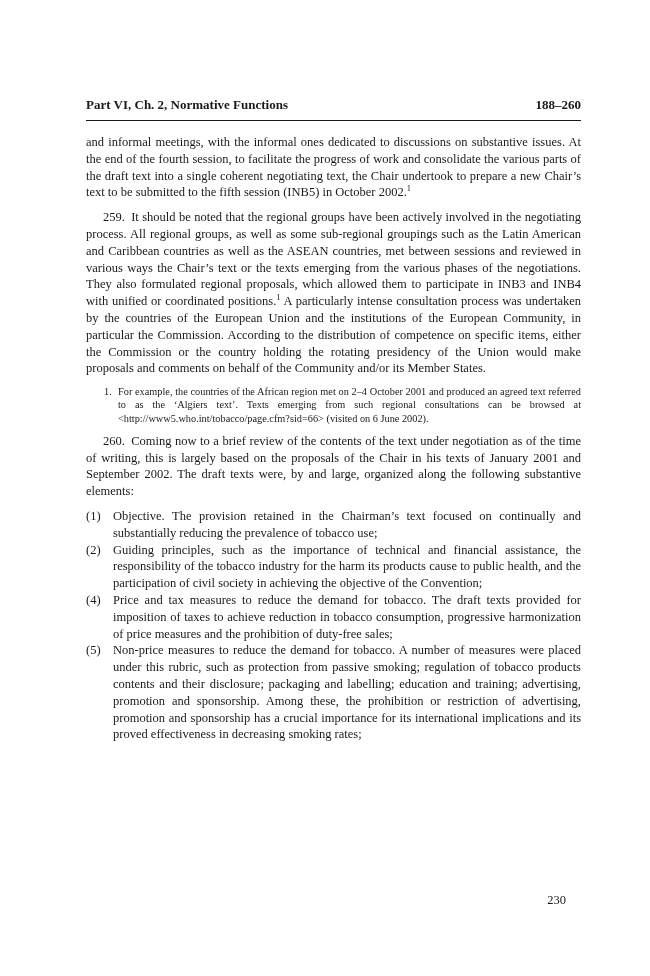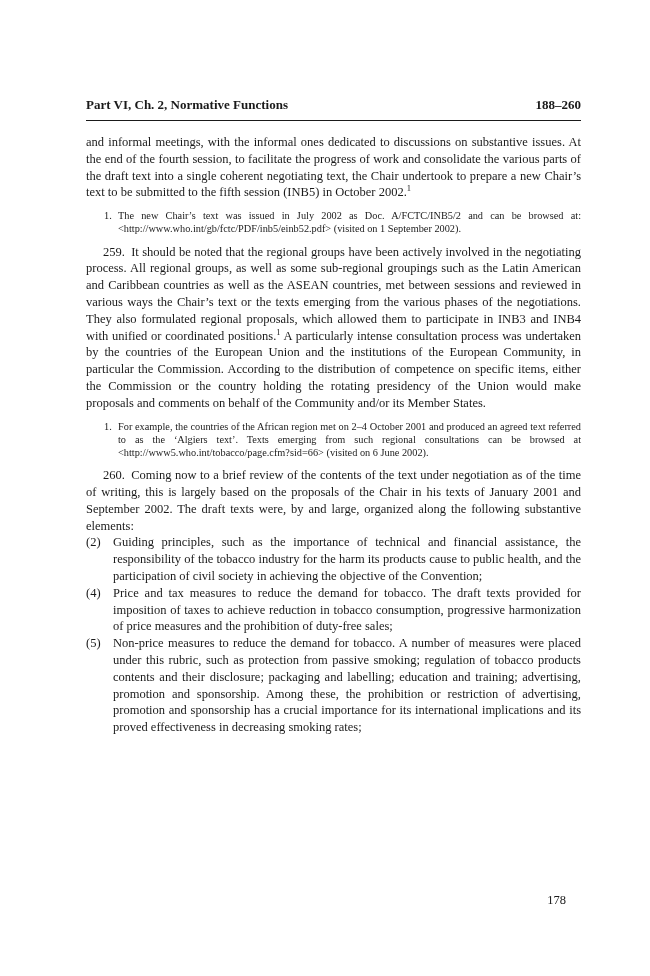--- a/index.html
+++ b/index.html
@@ -64,23 +64,23 @@
 <body>
 
 <div class="page">
   <div class="content">
     <div class="header">
       <span>Part VI, Ch. 2, Normative Functions</span>
       <span>188–260</span>
     </div>
     <div class="body-text">
         <p class="para">and informal meetings, with the informal ones dedicated to discussions on substantive issues. At the end of the fourth session, to facilitate the progress of work and consolidate the various parts of the draft text into a single coherent negotiating text, the Chair undertook to prepare a new Chair’s text to be submitted to the fifth session (INB5) in October 2002.<sup class="fn-mark">1</sup></p>
-        <div class="footnote"><span class="fn-label">1.</span>The new Chair’s text was issued in July 2002 as Doc. A/FCTC/INB5/2 and can be browsed at: &lt;http://www.who.int/gb/fctc/PDF/inb5/einb52.pdf&gt; (visited on 1 September 2002).</div>
         <p class="para indent">259. It should be noted that the regional groups have been actively involved in the negotiating process. All regional groups, as well as some sub-regional groupings such as the Latin American and Caribbean countries as well as the ASEAN countries, met between sessions and reviewed in various ways the Chair’s text or the texts emerging from the various phases of the negotiations. They also formulated regional proposals, which allowed them to participate in INB3 and INB4 with unified or coordinated positions.<sup class="fn-mark">1</sup> A particularly intense consultation process was undertaken by the countries of the European Union and the institutions of the European Community, in particular the Commission. According to the distribution of competence on specific items, either the Commission or the country holding the rotating presidency of the Union would make proposals and comments on behalf of the Community and/or its Member States.</p>
         <div class="footnote"><span class="fn-label">1.</span>For example, the countries of the African region met on 2–4 October 2001 and produced an agreed text referred to as the ‘Algiers text’. Texts emerging from such regional consultations can be browsed at &lt;http://www5.who.int/tobacco/page.cfm?sid=66&gt; (visited on 6 June 2002).</div>
         <p class="para indent">260. Coming now to a brief review of the contents of the text under negotiation as of the time of writing, this is largely based on the proposals of the Chair in his texts of January 2001 and September 2002. The draft texts were, by and large, organized along the following substantive elements:</p>
+        <div class="list-item gap"><span class="li-label">(1)</span>Objective. The provision retained in the Chairman’s text focused on continually and substantially reducing the prevalence of tobacco use;</div>
         <div class="list-item"><span class="li-label">(2)</span>Guiding principles, such as the importance of technical and financial assistance, the responsibility of the tobacco industry for the harm its products cause to public health, and the participation of civil society in achieving the objective of the Convention;</div>
         <div class="list-item"><span class="li-label">(4)</span>Price and tax measures to reduce the demand for tobacco. The draft texts provided for imposition of taxes to achieve reduction in tobacco consumption, progressive harmonization of price measures and the prohibition of duty-free sales;</div>
         <div class="list-item"><span class="li-label">(5)</span>Non-price measures to reduce the demand for tobacco. A number of measures were placed under this rubric, such as protection from passive smoking; regulation of tobacco products contents and their disclosure; packaging and labelling; education and training; advertising, promotion and sponsorship. Among these, the prohibition or restriction of advertising, promotion and sponsorship has a crucial importance for its international implications and its proved effectiveness in decreasing smoking rates;</div>
       </div>
   </div>
-  <div class="page-number">178</div>
+  <div class="page-number">230</div>
 </div>
 
 </body></html>

